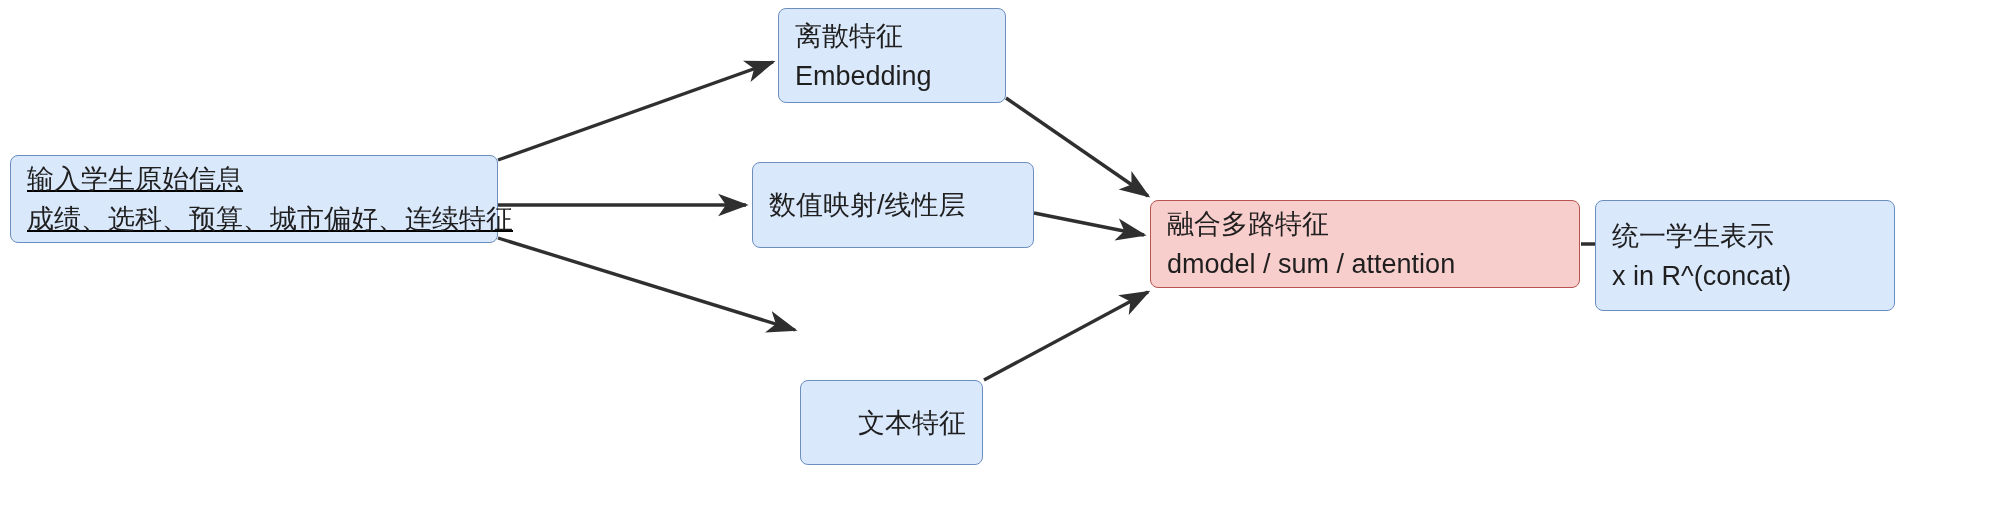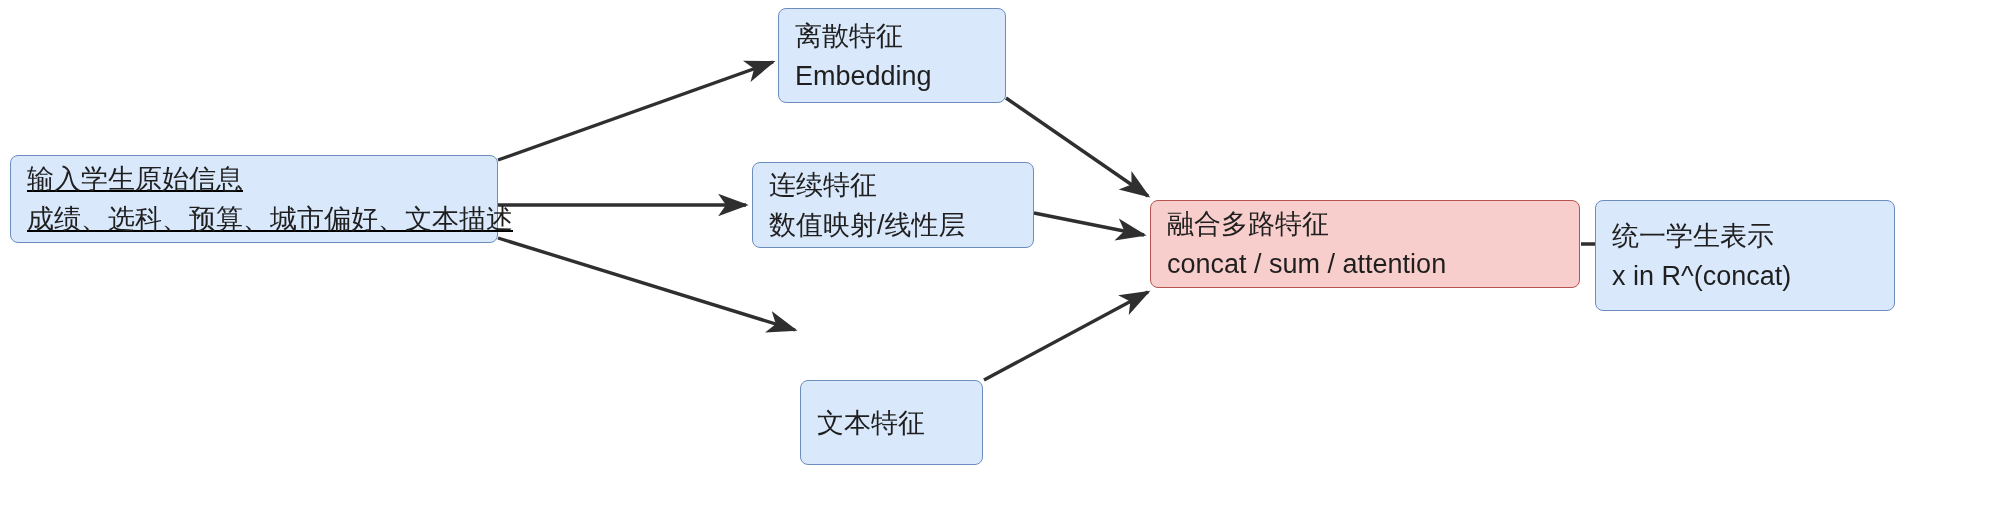--- a/index.html
+++ b/index.html
@@ -50,21 +50,21 @@
     width: 2000px;
     height: 506px;
     z-index: 1;
     overflow: visible;
   }
 
   
   #node-input      { left: 10px;   top: 155px; width: 488px; height: 88px; text-decoration: underline; }
   #node-discrete   { left: 778px;  top: 8px;   width: 228px; height: 95px; }
   #node-continuous { left: 752px;  top: 162px; width: 282px; height: 86px; }
-  #node-text       { left: 800px;  top: 380px; width: 183px; height: 85px; }
+  #node-text       { left: 800px;  top: 380px; width: 183px; height: 85px; align-items: flex-end; }
   #node-fusion     { left: 1150px; top: 200px; width: 430px; height: 88px; }
   #node-output     { left: 1595px; top: 200px; width: 300px; height: 111px; }
 </style>
 </head>
 <body>
 
 <div id="canvas">
 
   <svg class="edges" viewBox="0 0 2000 506" xmlns="http://www.w3.org/2000/svg">
     <defs>
@@ -78,40 +78,39 @@
       <path d="M498,238 L795,330"></path>
       <path d="M1006,98 L1148,196"></path>
       <path d="M1034,213 L1144,235"></path>
       <path d="M984,380 L1148,292"></path>
       <path d="M1581,244 L1684,244"></path>
     </g>
   </svg>
 
   <div class="node blue" id="node-input">
     <span class="line">输入学生原始信息</span>
-    <span class="line">成绩、选科、预算、城市偏好、文本描述</span>
+    <span class="line">成绩、选科、预算、城市偏好、连续特征</span>
   </div>
 
   <div class="node blue" id="node-discrete">
     <span class="line">离散特征</span>
     <span class="line">Embedding</span>
   </div>
 
   <div class="node blue" id="node-continuous">
-    <span class="line">连续特征</span>
     <span class="line">数值映射/线性层</span>
   </div>
 
   <div class="node blue" id="node-text">
     <span class="line">文本特征</span>
   </div>
 
   <div class="node pink" id="node-fusion">
     <span class="line">融合多路特征</span>
-    <span class="line">concat / sum / attention</span>
+    <span class="line">dmodel / sum / attention</span>
   </div>
 
   <div class="node blue" id="node-output">
     <span class="line">统一学生表示</span>
     <span class="line">x in R^(concat)</span>
   </div>
 
 </div>
 
 </body></html>

